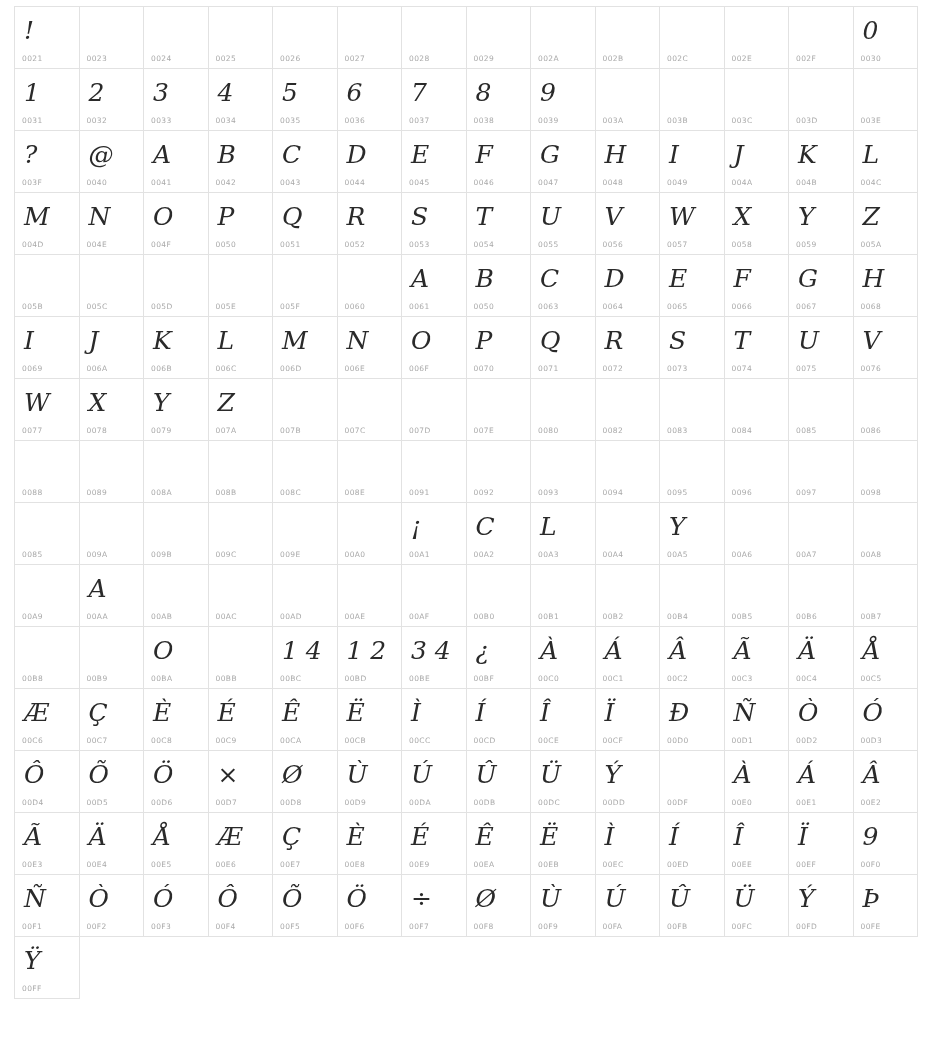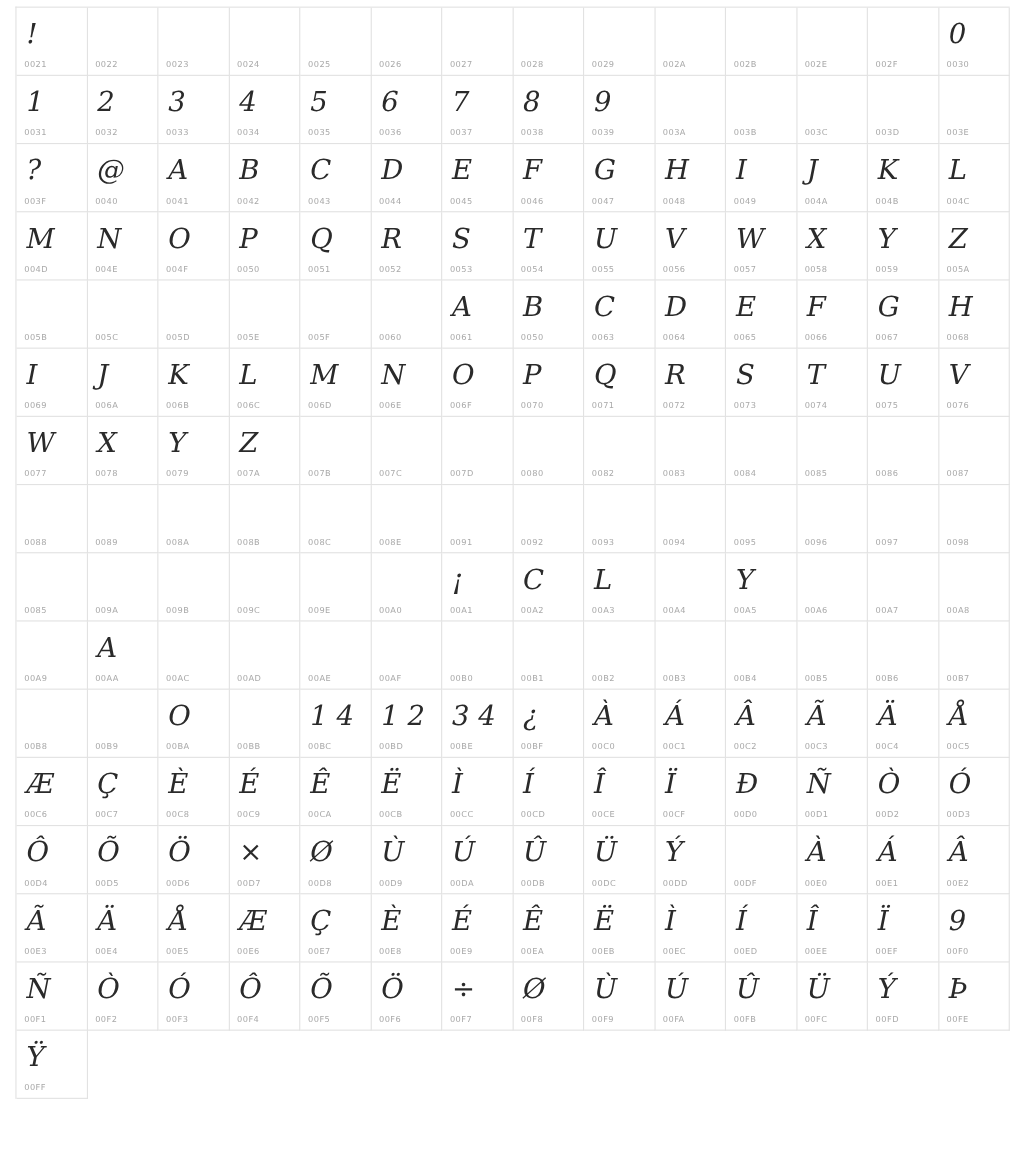--- a/index.html
+++ b/index.html
@@ -58,24 +58,20 @@
 </head>
 <body>
 
 <div id="glyph-grid">
     <div class="cell">
       <div class="glyph">!</div>
       <div class="code">0021</div>
     </div>
     <div class="cell empty">
       <div class="glyph"></div>
-      <div class="code">0022</div>
-    </div>
-    <div class="cell empty">
-      <div class="glyph"></div>
       <div class="code">0023</div>
     </div>
     <div class="cell empty">
       <div class="glyph"></div>
       <div class="code">0024</div>
     </div>
     <div class="cell empty">
       <div class="glyph"></div>
       <div class="code">0025</div>
     </div>
@@ -95,20 +91,24 @@
       <div class="glyph"></div>
       <div class="code">0029</div>
     </div>
     <div class="cell empty">
       <div class="glyph"></div>
       <div class="code">002A</div>
     </div>
     <div class="cell empty">
       <div class="glyph"></div>
       <div class="code">002B</div>
+    </div>
+    <div class="cell empty">
+      <div class="glyph"></div>
+      <div class="code">002C</div>
     </div>
     <div class="cell empty">
       <div class="glyph"></div>
       <div class="code">002E</div>
     </div>
     <div class="cell empty">
       <div class="glyph"></div>
       <div class="code">002F</div>
     </div>
     <div class="cell">
@@ -418,20 +418,24 @@
     <div class="cell empty">
       <div class="glyph"></div>
       <div class="code">007C</div>
     </div>
     <div class="cell empty">
       <div class="glyph"></div>
       <div class="code">007D</div>
     </div>
     <div class="cell empty">
       <div class="glyph"></div>
+      <div class="code">007E</div>
+    </div>
+    <div class="cell empty">
+      <div class="glyph"></div>
       <div class="code">0080</div>
     </div>
     <div class="cell empty">
       <div class="glyph"></div>
       <div class="code">0082</div>
     </div>
     <div class="cell empty">
       <div class="glyph"></div>
       <div class="code">0083</div>
     </div>
@@ -439,24 +443,20 @@
       <div class="glyph"></div>
       <div class="code">0084</div>
     </div>
     <div class="cell empty">
       <div class="glyph"></div>
       <div class="code">0085</div>
     </div>
     <div class="cell empty">
       <div class="glyph"></div>
       <div class="code">0086</div>
-    </div>
-    <div class="cell empty">
-      <div class="glyph"></div>
-      <div class="code">0087</div>
     </div>
     <div class="cell empty">
       <div class="glyph"></div>
       <div class="code">0088</div>
     </div>
     <div class="cell empty">
       <div class="glyph"></div>
       <div class="code">0089</div>
     </div>
     <div class="cell empty">
@@ -566,20 +566,24 @@
     <div class="cell empty">
       <div class="glyph"></div>
       <div class="code">00A9</div>
     </div>
     <div class="cell">
       <div class="glyph">A</div>
       <div class="code">00AA</div>
     </div>
     <div class="cell empty">
       <div class="glyph"></div>
+      <div class="code">00AB</div>
+    </div>
+    <div class="cell empty">
+      <div class="glyph"></div>
       <div class="code">00AC</div>
     </div>
     <div class="cell empty">
       <div class="glyph"></div>
       <div class="code">00AD</div>
     </div>
     <div class="cell empty">
       <div class="glyph"></div>
       <div class="code">00AE</div>
     </div>
@@ -591,24 +595,20 @@
       <div class="glyph"></div>
       <div class="code">00B0</div>
     </div>
     <div class="cell empty">
       <div class="glyph"></div>
       <div class="code">00B1</div>
     </div>
     <div class="cell empty">
       <div class="glyph"></div>
       <div class="code">00B2</div>
-    </div>
-    <div class="cell empty">
-      <div class="glyph"></div>
-      <div class="code">00B3</div>
     </div>
     <div class="cell empty">
       <div class="glyph"></div>
       <div class="code">00B4</div>
     </div>
     <div class="cell empty">
       <div class="glyph"></div>
       <div class="code">00B5</div>
     </div>
     <div class="cell empty">

